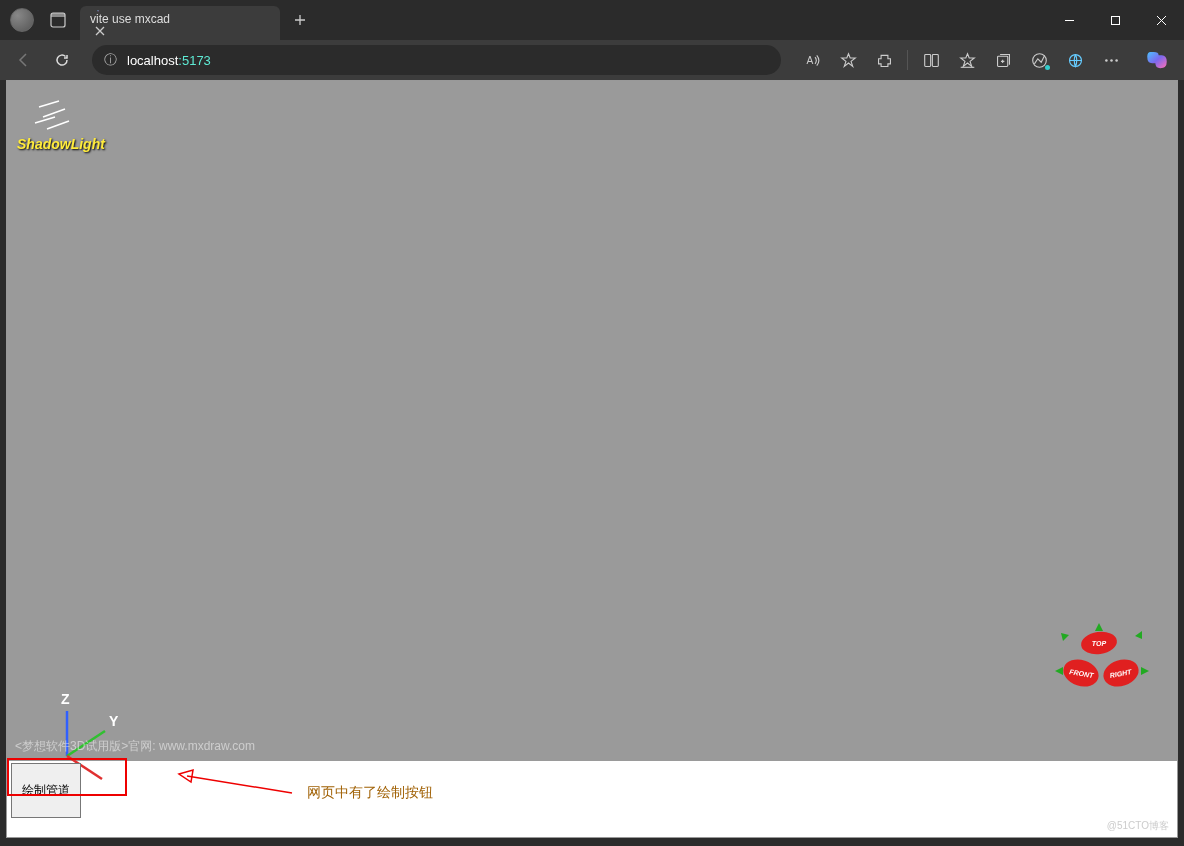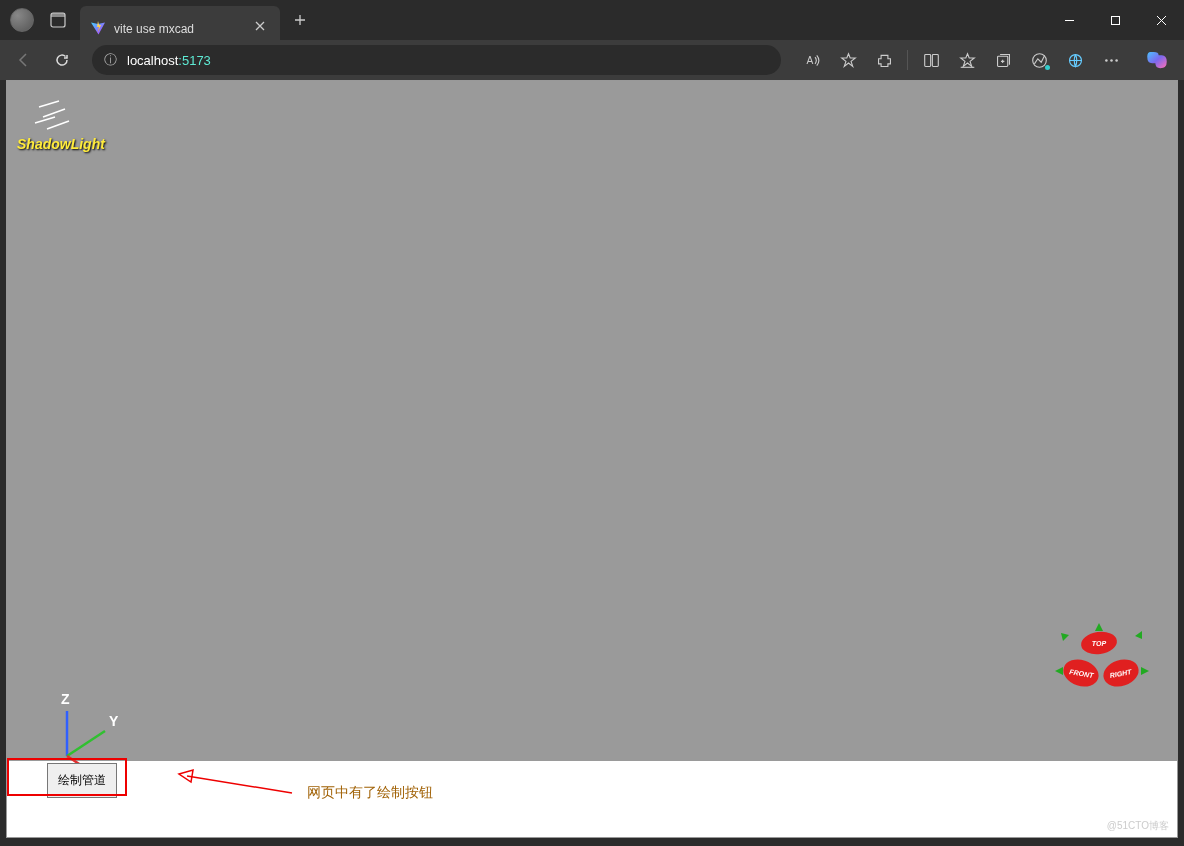--- a/index.html
+++ b/index.html
@@ -30,24 +30,25 @@
   margin-right: 8px;
   border-radius: 4px;
   display: flex; align-items: center; justify-content: center;
 }
 .tab-overview svg { width: 16px; height: 16px; }
 .tab {
   height: 34px;
   background: #3c3c3c;
   border-radius: 6px 6px 0 0;
   display: flex;
-  align-items: flex-end;
+  align-items: flex-start;
   padding: 4px 10px;
   min-width: 200px;
   margin-top: 6px;
+  flex-direction: column;
 }
 .tab .favicon {
   width: 16px; height: 16px;
   margin-right: 8px;
 }
 .tab-title { font-size: 12px; color: #ddd; flex: 1; }
 .tab-close {
   color: #aaa; font-size: 14px;
   width: 20px; height: 20px;
   display: flex; align-items: center; justify-content: center;
@@ -163,26 +164,25 @@
 }
 .watermark {
   position: absolute;
   bottom: 6px; left: 8px;
   color: rgba(255,255,255,0.5);
   font-size: 12px;
 }
 .draw-btn {
   position: absolute;
   top: 682px; left: 4px;
-  padding: 8px 10px;
+  padding: 18px 10px;
   background: #efefef;
   border: 1px solid #777;
   font-size: 12px;
   font-family: inherit;
-  margin-left: 36px;
 }
 .red-box {
   position: absolute;
   top: 677px; left: 0px;
   width: 120px; height: 38px;
   border: 2px solid #e00;
   pointer-events: none;
 }
 .arrow {
   position: absolute;
@@ -376,20 +376,21 @@
         <polygon points="14,12 22,14 16,20" fill="#2a2"></polygon>
         <ellipse cx="52" cy="22" rx="18" ry="11" fill="#e02020" transform="rotate(-8 52 22)"></ellipse>
         <text x="52" y="25" text-anchor="middle" fill="#fff" font-size="7" font-weight="bold" font-style="italic">TOP</text>
         <ellipse cx="34" cy="52" rx="18" ry="13" fill="#e02020" transform="rotate(18 34 52)"></ellipse>
         <text x="34" y="55" text-anchor="middle" fill="#fff" font-size="7" font-weight="bold" font-style="italic" transform="rotate(10 34 55)">FRONT</text>
         <ellipse cx="74" cy="52" rx="18" ry="13" fill="#e02020" transform="rotate(-18 74 52)"></ellipse>
         <text x="74" y="55" text-anchor="middle" fill="#fff" font-size="7" font-weight="bold" font-style="italic" transform="rotate(-10 74 55)">RIGHT</text>
       </svg>
     </div>
 
+    <div class="watermark">&lt;梦想软件3D试用版&gt;官网: www.mxdraw.com</div>
   </div>
 
   <button class="draw-btn">绘制管道</button>
   <div class="red-box"></div>
   <svg class="arrow" width="120" height="30">
     <line x1="115" y1="25" x2="10" y2="8" stroke="#e00" stroke-width="1.5"></line>
     <polygon points="2,6 16,2 14,14" fill="none" stroke="#e00" stroke-width="1.5"></polygon>
   </svg>
   <div class="annotation">网页中有了绘制按钮</div>
 

